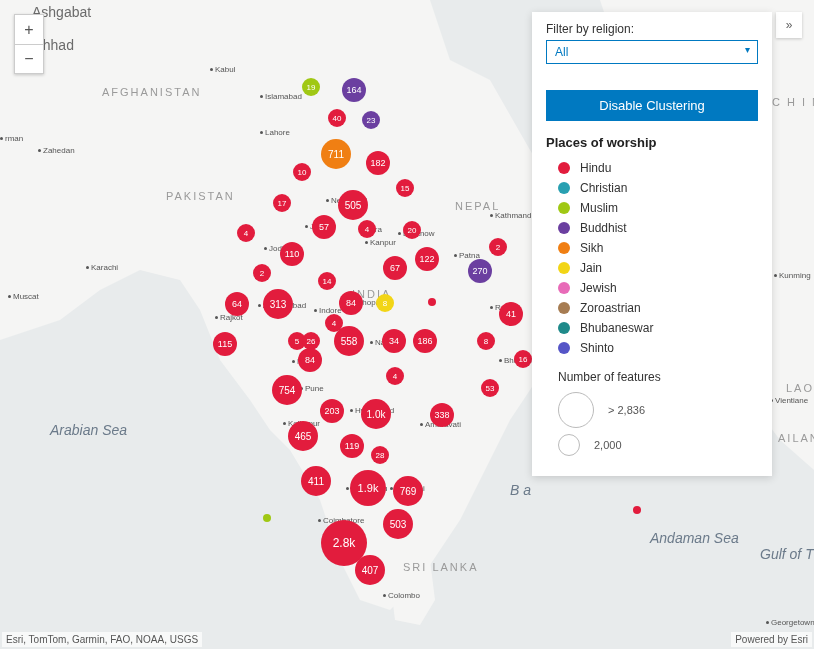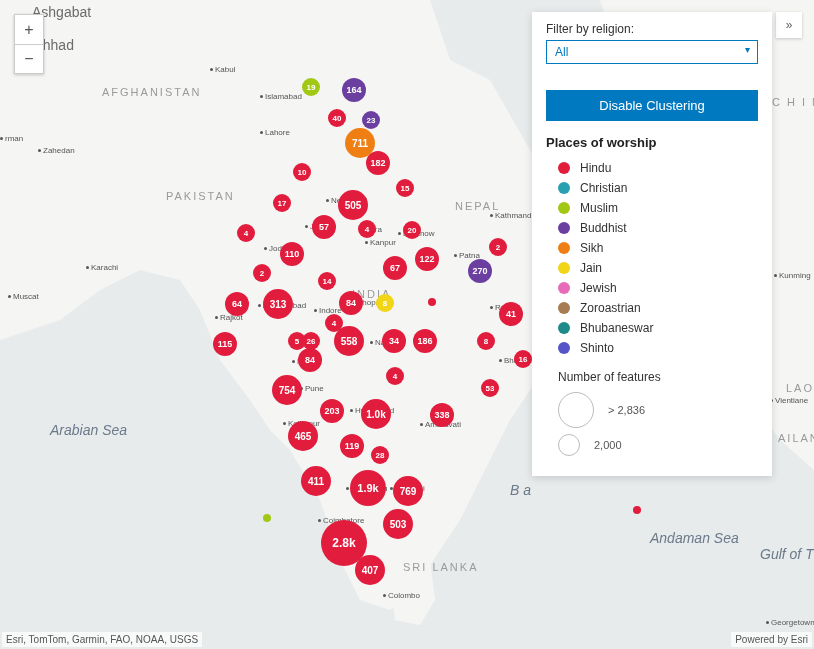--- a/index.html
+++ b/index.html
@@ -6,21 +6,21 @@
 body { font-family: -apple-system, BlinkMacSystemFont, "Segoe UI", Arial, sans-serif; width: 814px; height: 649px; overflow: hidden; position: relative; background: #d4dadc; }
 .map-container { position: absolute; inset: 0; background: linear-gradient(180deg, #e8eaec 0%, #d4dadc 100%); }
 .map-label { position: absolute; font-size: 14px; color: #6b6b6b; pointer-events: none; white-space: nowrap; }
 .map-label.italic { font-style: italic; color: #6b7a8a; }
 .map-label.country { font-size: 11px; letter-spacing: 2px; color: #9a9a9a; }
 .map-label.city { font-size: 8px; color: #555; }
 .map-label.city::before { content: ""; display: inline-block; width: 3px; height: 3px; background: #555; border-radius: 50%; margin-right: 2px; vertical-align: middle; }
 .zoom-controls { position: absolute; top: 14px; left: 14px; display: flex; flex-direction: column; box-shadow: 0 1px 3px rgba(0,0,0,0.2); }
 .zoom-btn { width: 30px; height: 30px; background: #fff; border: 1px solid #ccc; font-size: 16px; color: #555; cursor: pointer; display: flex; align-items: center; justify-content: center; }
 .zoom-btn:first-child { border-bottom: none; }
-.cluster { position: absolute; border-radius: 50%; display: flex; align-items: center; justify-content: center; color: #fff; font-weight: 700; font-size: 10px; transform: translate(-50%, -50%); cursor: pointer; }
+.cluster { position: absolute; border-radius: 50%; display: flex; align-items: center; justify-content: center; color: #fff; font-weight: 400; font-size: 10px; transform: translate(-50%, -50%); cursor: pointer; }
 .cluster.sm { width: 18px; height: 18px; font-size: 8px; }
 .cluster.md { width: 24px; height: 24px; font-size: 9px; }
 .cluster.lg { width: 30px; height: 30px; font-size: 10px; }
 .cluster.xl { width: 36px; height: 36px; font-size: 11px; }
 .cluster.xxl { width: 46px; height: 46px; font-size: 12px; }
 .cluster.dot { width: 8px; height: 8px; }
 .panel { position: absolute; top: 12px; right: 42px; width: 240px; background: #fff; box-shadow: 0 2px 8px rgba(0,0,0,0.15); padding: 10px 14px 14px; }
 .panel-collapse { position: absolute; top: 12px; right: 12px; width: 26px; height: 26px; background: #fff; box-shadow: 0 1px 3px rgba(0,0,0,0.2); display: flex; align-items: center; justify-content: center; font-size: 12px; color: #666; cursor: pointer; }
 .filter-label { font-size: 12px; color: #333; margin-bottom: 4px; }
 .filter-select { width: 100%; padding: 4px 8px; border: 1px solid #0079c1; color: #0079c1; font-size: 12px; background: #fff; cursor: pointer; appearance: none; position: relative; }
@@ -99,21 +99,21 @@
   <div class="map-label country" style="top:382px;left:786px">LAOS</div>
   <div class="map-label city" style="top:396px;left:770px">Vientiane</div>
   <div class="map-label country" style="top:432px;left:778px">AILAND</div>
   <div class="map-label city" style="top:618px;left:766px">Georgetown</div>
 
   <div id="clusters">
       <div class="cluster sm" style="left: 311px; top: 87px; background: rgb(160, 200, 20);">19</div>
       <div class="cluster md" style="left: 354px; top: 90px; background: rgb(107, 63, 160);">164</div>
       <div class="cluster sm" style="left: 337px; top: 118px; background: rgb(226, 28, 61);">40</div>
       <div class="cluster sm" style="left: 371px; top: 120px; background: rgb(107, 63, 160);">23</div>
-      <div class="cluster lg" style="left: 336px; top: 143px; background: rgb(240, 127, 19); margin-left: 24px;">711</div>
+      <div class="cluster lg" style="left: 336px; top: 154px; background: rgb(240, 127, 19);">711</div>
       <div class="cluster md" style="left: 378px; top: 163px; background: rgb(226, 28, 61);">182</div>
       <div class="cluster sm" style="left: 302px; top: 172px; background: rgb(226, 28, 61);">10</div>
       <div class="cluster sm" style="left: 405px; top: 188px; background: rgb(226, 28, 61);">15</div>
       <div class="cluster sm" style="left: 282px; top: 203px; background: rgb(226, 28, 61);">17</div>
       <div class="cluster lg" style="left: 353px; top: 205px; background: rgb(226, 28, 61);">505</div>
       <div class="cluster sm" style="left: 246px; top: 233px; background: rgb(226, 28, 61);">4</div>
       <div class="cluster md" style="left: 324px; top: 227px; background: rgb(226, 28, 61);">57</div>
       <div class="cluster sm" style="left: 367px; top: 229px; background: rgb(226, 28, 61);">4</div>
       <div class="cluster sm" style="left: 412px; top: 230px; background: rgb(226, 28, 61);">20</div>
       <div class="cluster sm" style="left: 498px; top: 247px; background: rgb(226, 28, 61);">2</div>

